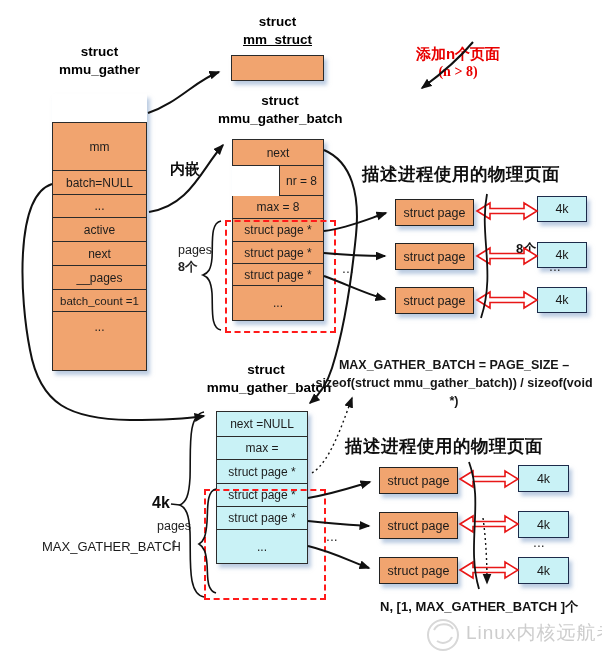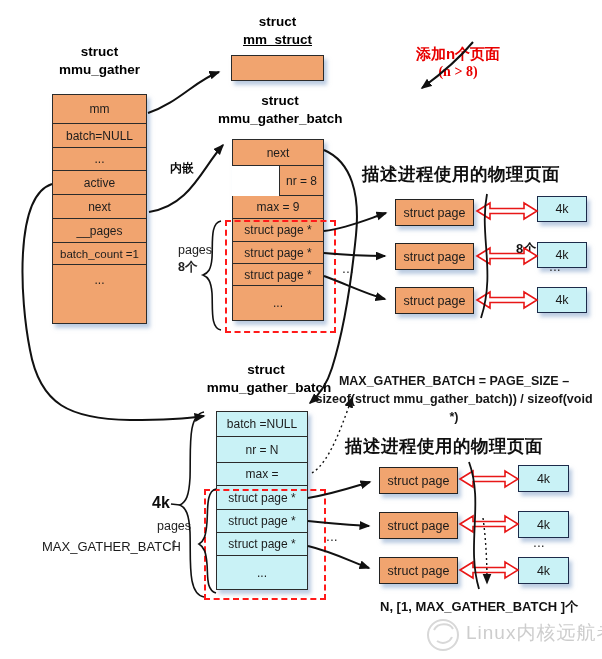--- a/index.html
+++ b/index.html
@@ -31,54 +31,53 @@
 </style>
 </head>
 <body>
 
 <div id="stage">
 
   <div class="titleline" style="left:52px;top:44px;width:95px;">struct</div>
   <div class="titleline" style="left:40px;top:62px;width:119px;">mmu_gather</div>
 
   <div class="tbl orange" style="left:52px;top:94px;width:95px;">
-    <div class="row" style="height:30px;">mm</div>
+    <div class="row" style="height:49px;margin-top:28px;">mm</div>
     <div class="row" style="height:24px;text-align:center;">batch=NULL</div>
     <div class="row" style="height:23px;">...</div>
     <div class="row" style="height:24px;text-align:center;">active</div>
     <div class="row" style="height:24px;">next</div>
     <div class="row" style="height:24px;">__pages</div>
     <div class="row" style="height:22px;font-size:11.5px;">batch_count =1</div>
     <div class="row" style="height:59px;align-items:flex-start;padding-top:8px;">...</div>
   </div>
 
   <div class="titleline" style="left:231px;top:14px;width:93px;">struct</div>
   <div class="titleline" style="left:231px;top:32px;width:93px;text-decoration:underline;">mm_struct</div>
   <div class="abs" style="left:231px;top:55px;width:93px;height:26px;box-sizing:border-box;border:1.5px solid #2b2b2b;background:#f1a46f;box-shadow:3px 4px 4px rgba(130,160,200,.55);"></div>
 
   <div class="titleline" style="left:232px;top:93px;width:96px;">struct</div>
   <div class="titleline" style="left:218px;top:111px;width:124px;">mmu_gather_batch</div>
 
   <div class="tbl orange" style="left:232px;top:139px;width:92px;">
     <div class="row" style="height:27px;">next</div>
     <div class="row" style="height:30px;margin-left:47px;">nr = 8</div>
-    <div class="row" style="height:23px;">max = 9</div>
+    <div class="row" style="height:23px;">max = 8</div>
     <div class="row" style="height:23px;">struct page *</div>
     <div class="row" style="height:22px;">struct page *</div>
     <div class="row" style="height:22px;">struct page *</div>
     <div class="row" style="height:35px;">...</div>
   </div>
   <div class="reddash" style="left:225px;top:220px;width:107px;height:109px;"></div>
 
   <div class="titleline" style="left:218px;top:362px;width:96px;">struct</div>
   <div class="titleline" style="left:204px;top:380px;width:130px;">mmu_gather_batch</div>
 
   <div class="tbl cyan" style="left:216px;top:411px;width:92px;">
-    <div class="row" style="height:26px;">batch =NULL</div>
-    <div class="row" style="height:26px;">nr = N</div>
+    <div class="row" style="height:26px;">next =NULL</div>
     <div class="row" style="height:23px;">max =</div>
     <div class="row" style="height:24px;">struct page *</div>
     <div class="row" style="height:23px;">struct page *</div>
     <div class="row" style="height:23px;">struct page *</div>
     <div class="row" style="height:34px;">...</div>
   </div>
   <div class="reddash" style="left:204px;top:489px;width:118px;height:107px;"></div>
 
   <div class="pgbox" style="left:395px;top:199px;width:79px;height:27px;">struct page</div>
   <div class="pgbox" style="left:395px;top:243px;width:79px;height:27px;">struct page</div>
@@ -92,36 +91,36 @@
   <div class="pgbox" style="left:379px;top:512px;width:79px;height:27px;">struct page</div>
   <div class="pgbox" style="left:379px;top:557px;width:79px;height:27px;">struct page</div>
 
   <div class="kbox" style="left:518px;top:465px;width:51px;height:27px;">4k</div>
   <div class="kbox" style="left:518px;top:511px;width:51px;height:27px;">4k</div>
   <div class="kbox" style="left:518px;top:557px;width:51px;height:27px;">4k</div>
 
   <div class="lbl red-note" style="left:408px;top:45px;width:100px;text-align:center;font-size:15px;">添加n个页面</div>
   <div class="lbl red-note" style="left:408px;top:64px;width:100px;text-align:center;font-size:14px;font-family:Liberation Serif, serif;">(n &gt; 8)</div>
 
-  <div class="lbl" style="left:170px;top:160px;font-size:12px;font-weight:bold;color:#0d0d0d;">内嵌</div>
+  <div class="lbl" style="left:170px;top:160px;font-size:15px;font-weight:bold;color:#0d0d0d;">内嵌</div>
 
   <div class="lbl cn-head" style="left:362px;top:162px;">描述进程使用的物理页面</div>
   <div class="lbl cn-head" style="left:345px;top:434px;">描述进程使用的物理页面</div>
 
   <div class="lbl small-note" style="left:178px;top:243px;">pages</div>
   <div class="lbl small-note" style="left:178px;top:259px;font-weight:bold;">8个</div>
 
   <div class="lbl" style="left:516px;top:240px;font-size:13px;font-weight:bold;color:#111;">8个</div>
 
   <div class="lbl" style="left:342px;top:260px;font-size:14px;color:#333;">...</div>
   <div class="lbl" style="left:549px;top:258px;font-size:14px;color:#333;">...</div>
   <div class="lbl" style="left:326px;top:528px;font-size:14px;color:#333;">...</div>
   <div class="lbl" style="left:533px;top:534px;font-size:14px;color:#333;">...</div>
 
-  <div class="formula" style="left:313px;top:372px;width:282px;">
+  <div class="formula" style="left:313px;top:356px;width:282px;">
     <div>MAX_GATHER_BATCH = PAGE_SIZE –</div>
     <div>sizeof(struct mmu_gather_batch)) / sizeof(void *)</div>
   </div>
 
   <div class="lbl" style="left:152px;top:494px;font-size:16px;font-weight:bold;color:#0d0d0d;">4k</div>
   <div class="lbl small-note" style="left:157px;top:519px;">pages</div>
   <div class="lbl" style="left:42px;top:539px;font-size:13px;color:#1a1a1a;">MAX_GATHER_BATCH</div>
   <div class="lbl" style="left:170px;top:535px;font-size:16px;color:#333;">↑</div>
 
   <div class="lbl" style="left:380px;top:598px;font-size:13px;font-weight:600;color:#111;">N, [1, MAX_GATHER_BATCH ]个</div>

